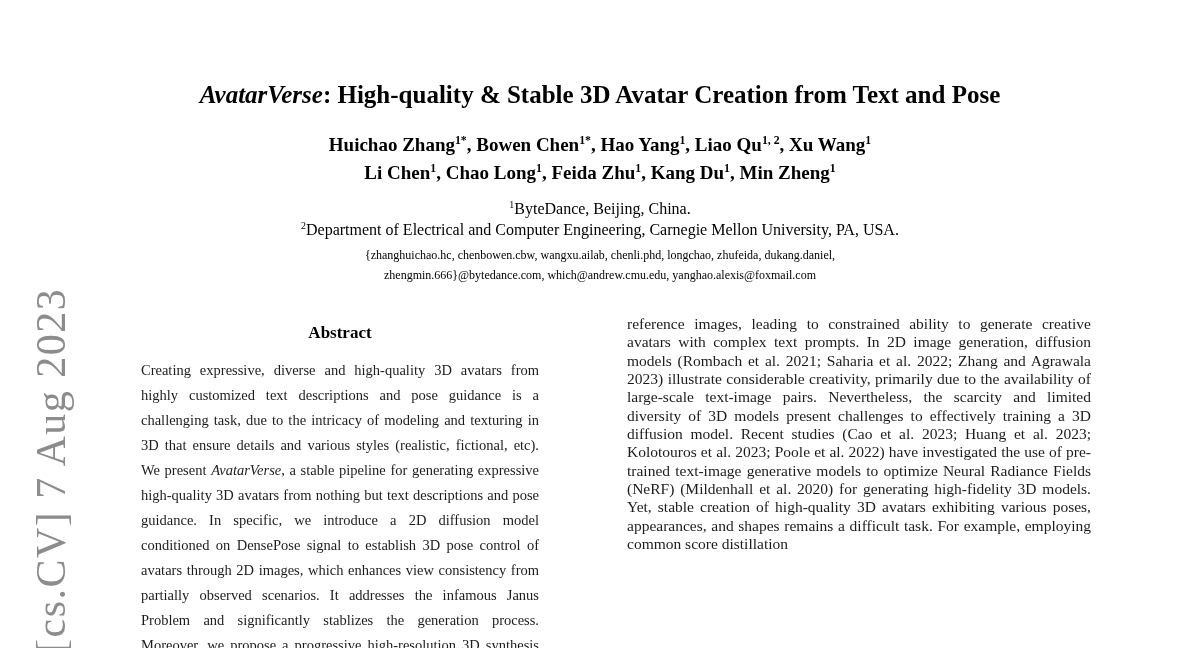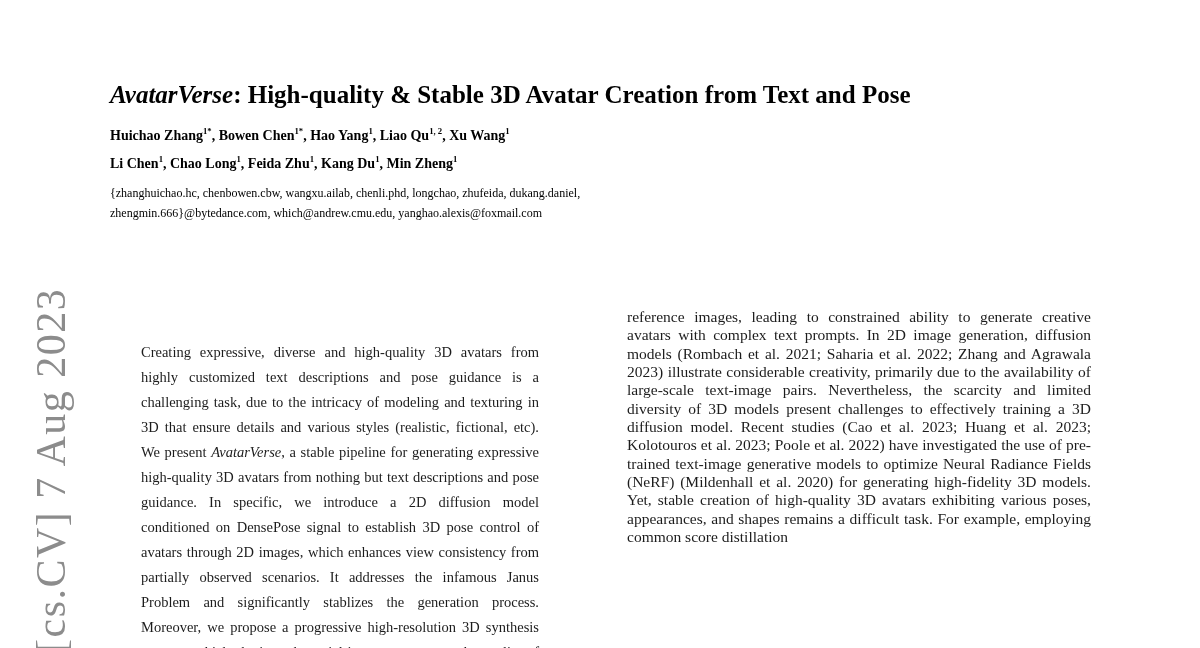--- a/index.html
+++ b/index.html
@@ -25,33 +25,33 @@
     letter-spacing: 1.5px;
     color: #8c8c8c;
     white-space: nowrap;
     line-height: 48px;
   }
   .page-header {
     position: absolute;
     left: 110px;
     top: 80px;
     width: 980px;
-    text-align: left;
+    text-align: center;
     color: #000000;
   }
   .title {
     font-size: 25px;
     font-weight: bold;
     line-height: 30px;
     margin: 0;
   }
   .title em { font-style: italic; }
   .authors-block {
-    margin-top: 12px;
-    font-size: 14px;
+    margin-top: 21px;
+    font-size: 19px;
     font-weight: bold;
     line-height: 28px;
     font-family: Liberation Serif, serif;
   }
   .affils-block {
     margin-top: 11px;
     font-size: 16px;
     line-height: 21px;
   }
   .emails-block {
@@ -81,21 +81,21 @@
   .abstract-body {
     font-size: 14.5px;
     line-height: 25px;
     text-align: justify;
     margin: 16px;
   }
   .abstract-body em { font-style: italic; }
   .col-intro {
     position: absolute;
     left: 627px;
-    top: 308px;
+    top: 315px;
     width: 464px;
   }
   .intro-body {
     font-size: 15.5px;
     line-height: 18.35px;
     text-align: justify;
     margin: 0;
   }
 </style>
 </head>
@@ -104,26 +104,31 @@
 <div class="watermark">[cs.CV]  7 Aug 2023</div>
 
 <header class="page-header">
   <h1 class="title"><em>AvatarVerse</em><span>: High-quality &amp; Stable 3D Avatar Creation from Text and Pose</span></h1>
 
   <div class="authors-block">
     <div><span class="author"><span>Huichao Zhang</span><sup class="sup">1*</sup><span>, </span></span><span class="author"><span>Bowen Chen</span><sup class="sup">1*</sup><span>, </span></span><span class="author"><span>Hao Yang</span><sup class="sup">1</sup><span>, </span></span><span class="author"><span>Liao Qu</span><sup class="sup">1, 2</sup><span>, </span></span><span class="author"><span>Xu Wang</span><sup class="sup">1</sup><span></span></span></div>
     <div><span class="author"><span>Li Chen</span><sup class="sup">1</sup><span>, </span></span><span class="author"><span>Chao Long</span><sup class="sup">1</sup><span>, </span></span><span class="author"><span>Feida Zhu</span><sup class="sup">1</sup><span>, </span></span><span class="author"><span>Kang Du</span><sup class="sup">1</sup><span>, </span></span><span class="author"><span>Min Zheng</span><sup class="sup">1</sup><span></span></span></div>
   </div>
 
+  <div class="affils-block">
+    <div><sup class="sup">1</sup><span>ByteDance, Beijing, China.</span></div>
+    <div><sup class="sup">2</sup><span>Department of Electrical and Computer Engineering, Carnegie Mellon University, PA, USA.</span></div>
+  </div>
 
   <div class="emails-block">
     <div>{zhanghuichao.hc, chenbowen.cbw, wangxu.ailab, chenli.phd, longchao, zhufeida, dukang.daniel,</div>
     <div>zhengmin.666}@bytedance.com, which@andrew.cmu.edu, yanghao.alexis@foxmail.com</div>
   </div>
 </header>
 
 <section class="col-abstract">
+  <h2 class="abstract-heading">Abstract</h2>
   <p class="abstract-body"><span>Creating expressive, diverse and high-quality 3D avatars from highly customized text descriptions and pose guidance is a challenging task, due to the intricacy of modeling and texturing in 3D that ensure details and various styles (realistic, fictional, etc). We present </span><em>AvatarVerse</em><span>, a stable pipeline for generating expressive high-quality 3D avatars from nothing but text descriptions and pose guidance. In specific, we introduce a 2D diffusion model conditioned on DensePose signal to establish 3D pose control of avatars through 2D images, which enhances view consistency from partially observed scenarios. It addresses the infamous Janus Problem and significantly stablizes the generation process. Moreover, we propose a progressive high-resolution 3D synthesis strategy, which obtains substantial improvement over the quality of the created 3D avatars. To this end, the proposed Avatar-</span></p>
 </section>
 
 <section class="col-intro">
   <p class="intro-body">reference images, leading to constrained ability to generate creative avatars with complex text prompts. In 2D image generation, diffusion models (Rombach et al. 2021; Saharia et al. 2022; Zhang and Agrawala 2023) illustrate considerable creativity, primarily due to the availability of large-scale text-image pairs. Nevertheless, the scarcity and limited diversity of 3D models present challenges to effectively training a 3D diffusion model. Recent studies (Cao et al. 2023; Huang et al. 2023; Kolotouros et al. 2023; Poole et al. 2022) have investigated the use of pre-trained text-image generative models to optimize Neural Radiance Fields (NeRF) (Mildenhall et al. 2020) for generating high-fidelity 3D models. Yet, stable creation of high-quality 3D avatars exhibiting various poses, appearances, and shapes remains a difficult task. For example, employing common score distillation</p>
 </section>
 
 </body></html>

